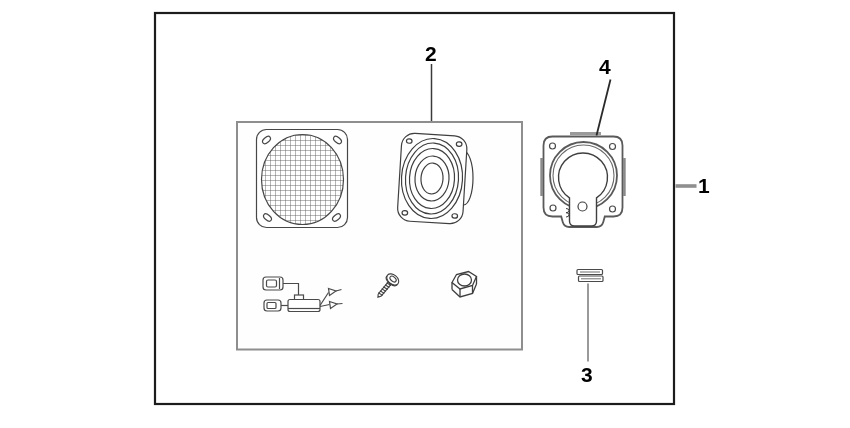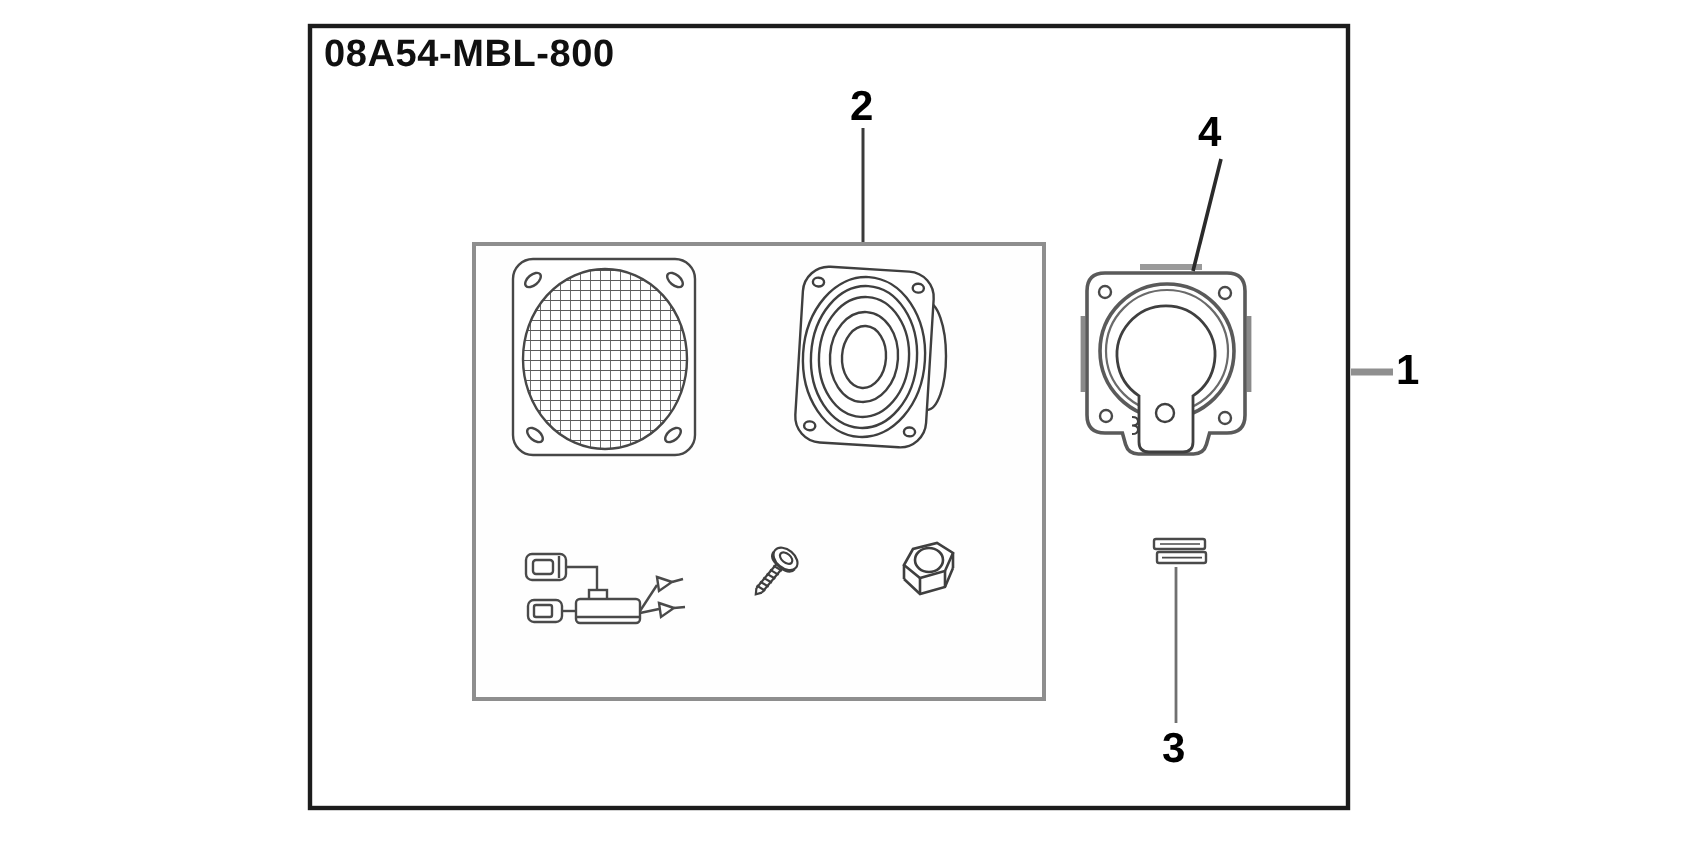--- a/index.html
+++ b/index.html
@@ -127,20 +127,19 @@
       <line x1="580" y1="272" x2="600" y2="272" fill="none" stroke-width="0.8"></line>
       <line x1="581" y1="278.8" x2="601" y2="278.8" fill="none" stroke-width="0.8"></line>
     </g>
 
     <line x1="675.5" y1="186" x2="696.5" y2="186" stroke="#8f8f8f" stroke-width="3.6"></line>
     <line x1="431.5" y1="64" x2="431.5" y2="121" stroke="#3a3a3a" stroke-width="1.5"></line>
     <line x1="588" y1="283.5" x2="588" y2="361.5" stroke="#707070" stroke-width="1.4"></line>
     <line x1="610.5" y1="79.5" x2="596.5" y2="135.5" stroke="#2a2a2a" stroke-width="1.8"></line>
   </svg>
 
-  <div class="title">08A54-MBL-800</div>
 
   <div class="callout" id="c1">1</div>
   <div class="callout" id="c2">2</div>
   <div class="callout" id="c3">3</div>
   <div class="callout" id="c4">4</div>
 
 </div>
 
 </body></html>

